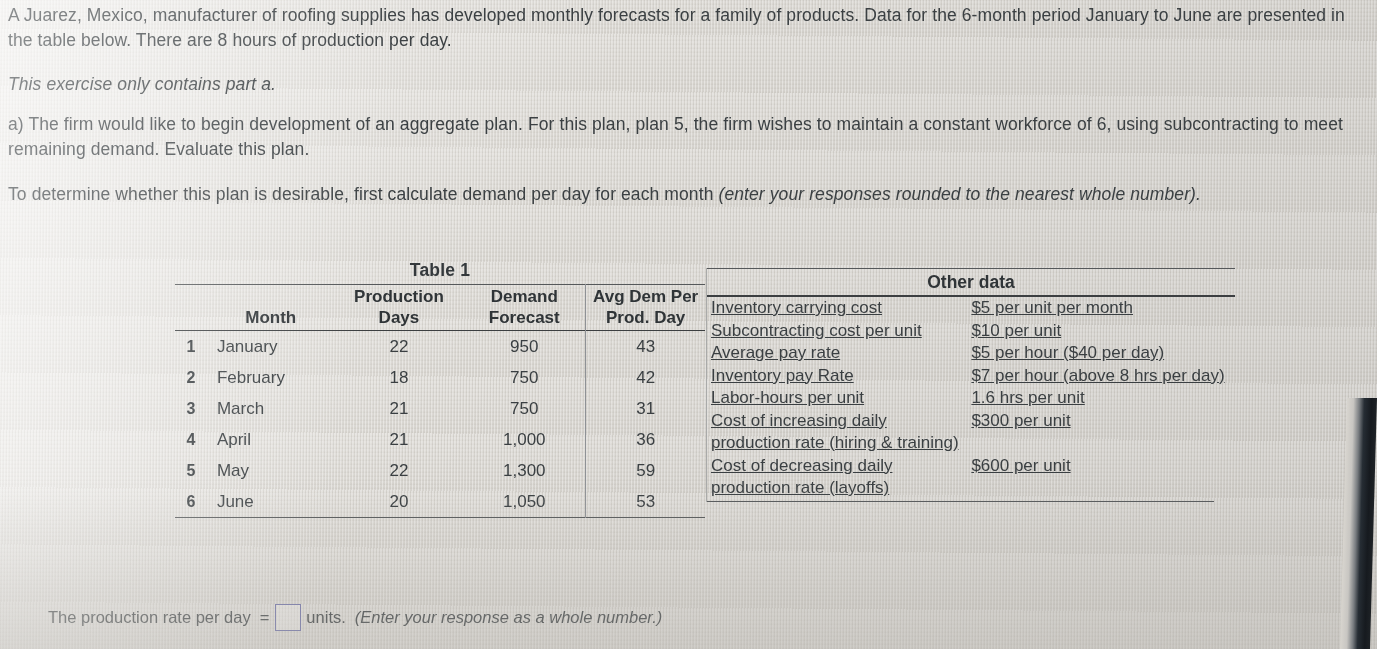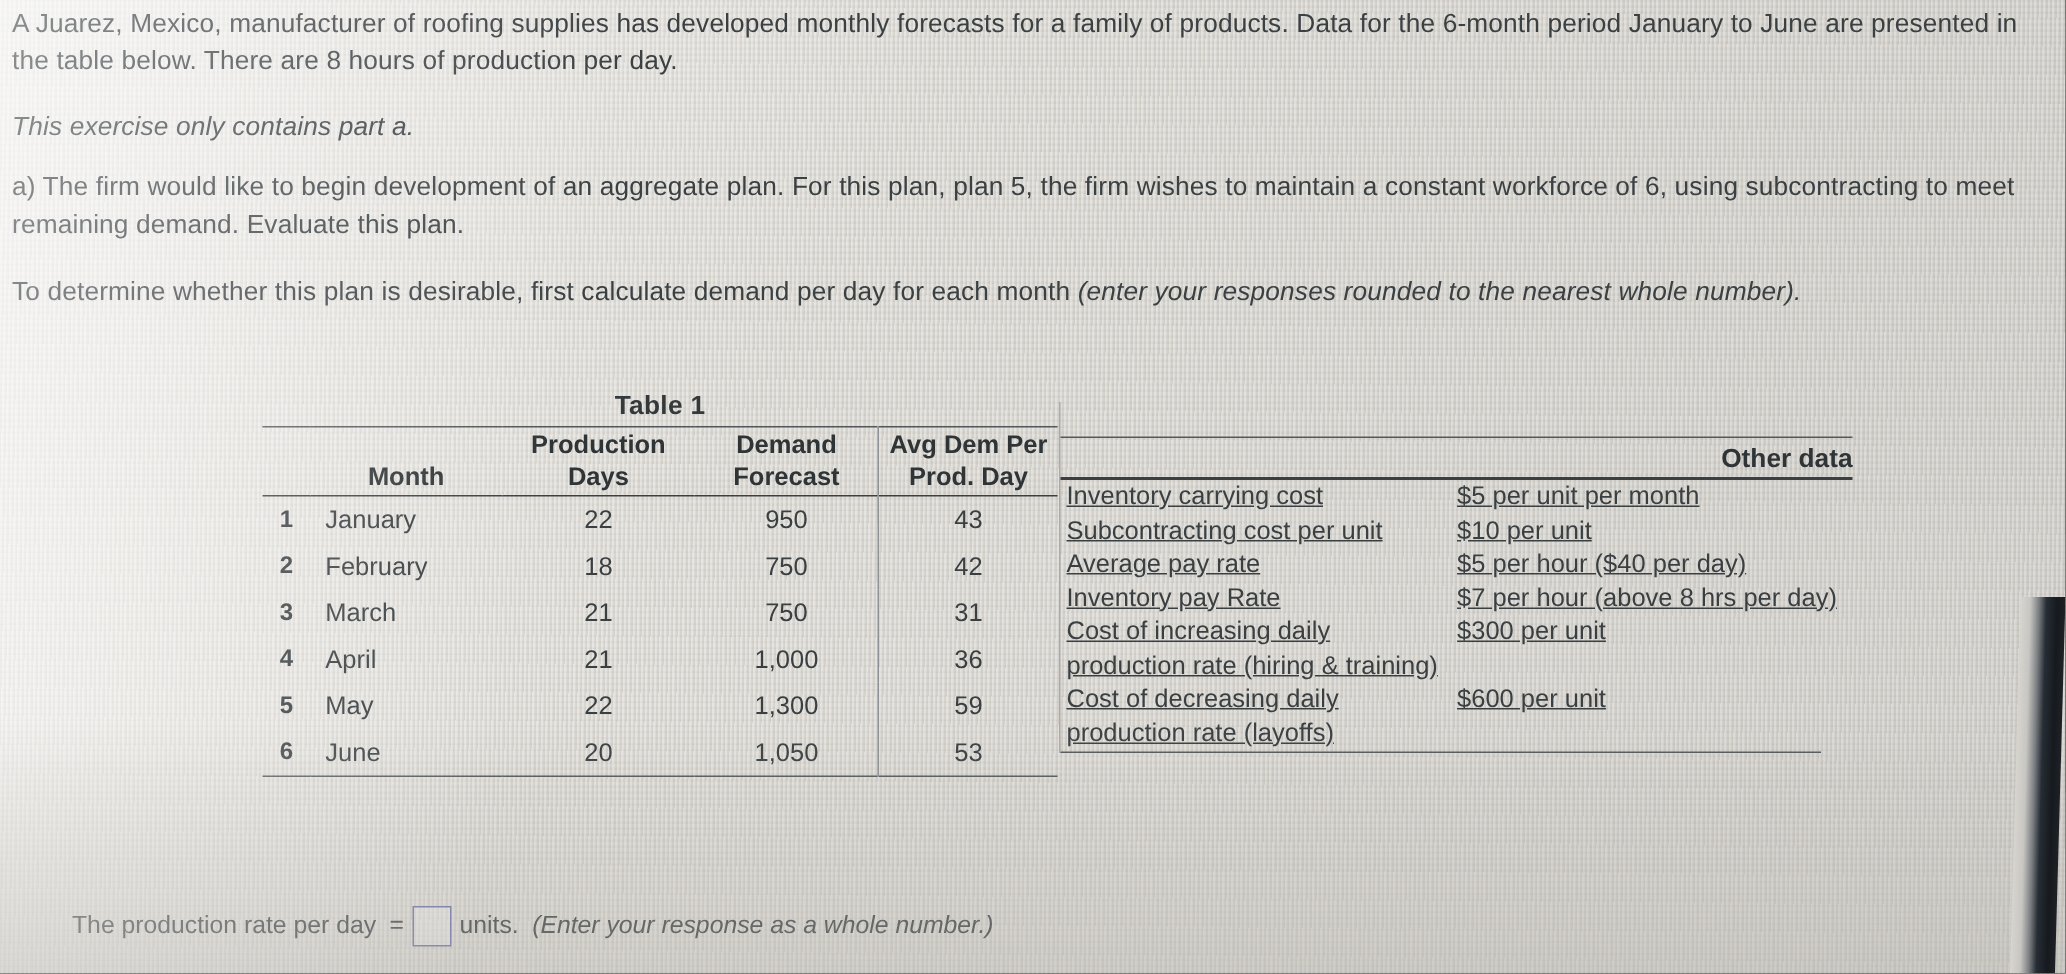--- a/index.html
+++ b/index.html
@@ -112,29 +112,28 @@
 
   
   #otherdata {
     position: absolute;
     left: 706px;
     top: 268px;
     width: 528px;
     border-left: 1px solid #a9aaa9;
   }
   #otherdata-title {
-    text-align: right;
+    text-align: center;
     font-size: 17.5px;
     font-weight: bold;
     color: #2f3437;
     border-top: 1.6px solid #55585a;
     border-bottom: 2.2px solid #3c3f41;
     padding: 2px 0 2px 0;
     line-height: 22px;
-    margin-top: 23px;
   }
   table.odtable {
     border-collapse: collapse;
     width: 100%;
     font-size: 17px;
     line-height: 22.5px;
     color: #3a3f42;
   }
   table.odtable td { padding: 0 0 0 4px; vertical-align: top; text-decoration: underline; }
   table.odtable td.od-label { width: 258px; }
@@ -265,20 +264,24 @@
         </tr>
         <tr>
           <td class="od-label">Average pay rate</td>
           <td class="od-value">$5 per hour ($40 per day)</td>
         </tr>
         <tr>
           <td class="od-label">Inventory pay Rate</td>
           <td class="od-value">$7 per hour (above 8 hrs per day)</td>
         </tr>
         <tr>
+          <td class="od-label">Labor-hours per unit</td>
+          <td class="od-value">1.6 hrs per unit</td>
+        </tr>
+        <tr>
           <td class="od-label">Cost of increasing daily production rate (hiring &amp; training)</td>
           <td class="od-value">$300 per unit</td>
         </tr>
         <tr>
           <td class="od-label">Cost of decreasing daily production rate (layoffs)</td>
           <td class="od-value">$600 per unit</td>
         </tr>
       </tbody>
     </table>
     <div id="otherdata-bottomrule"></div>

